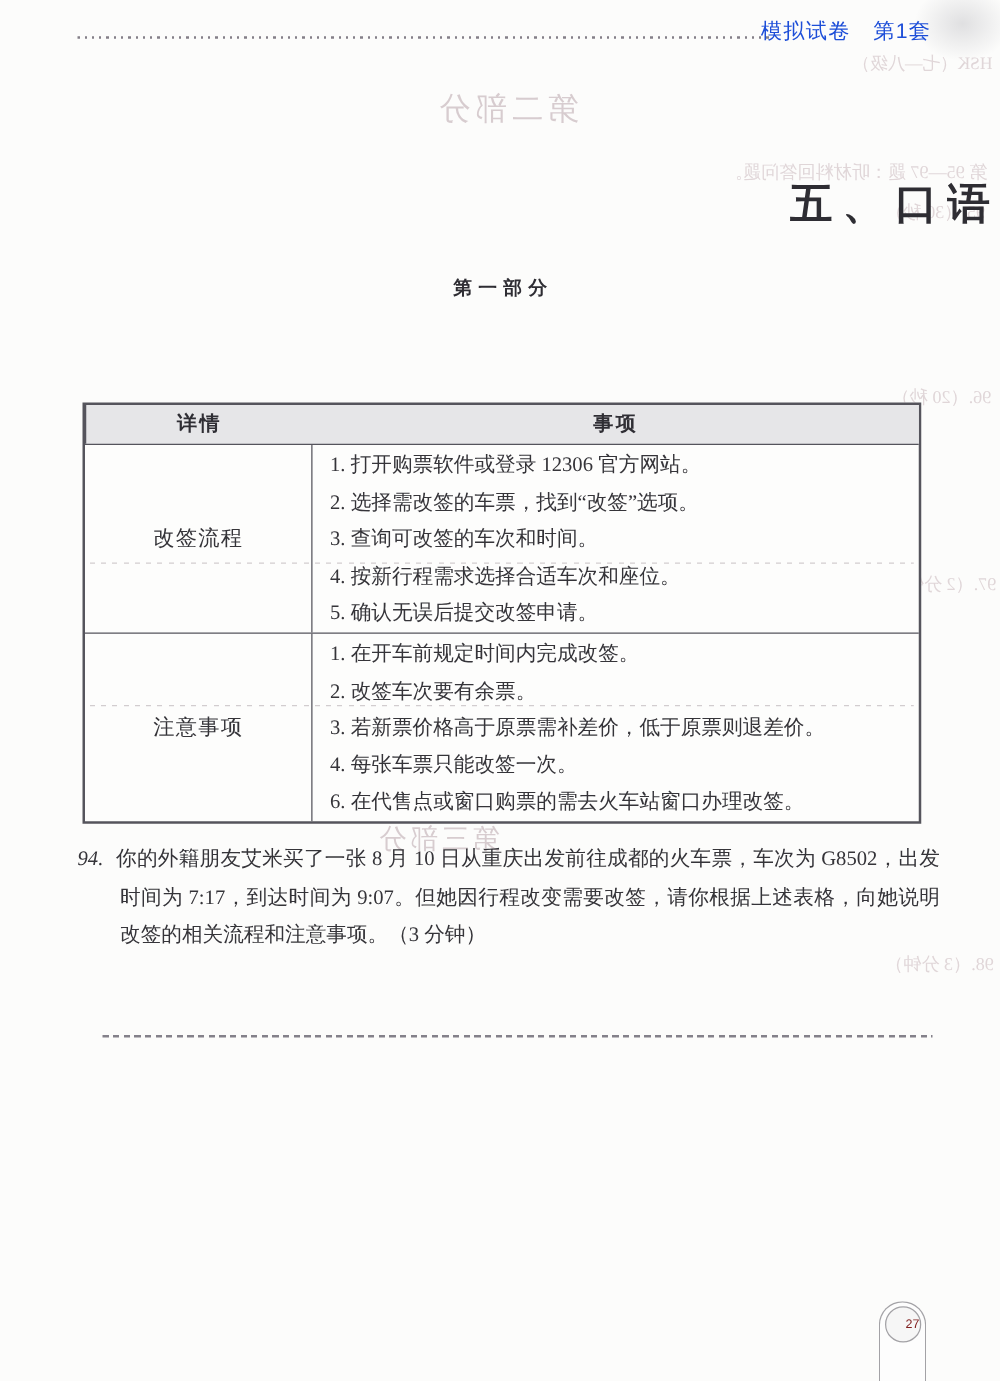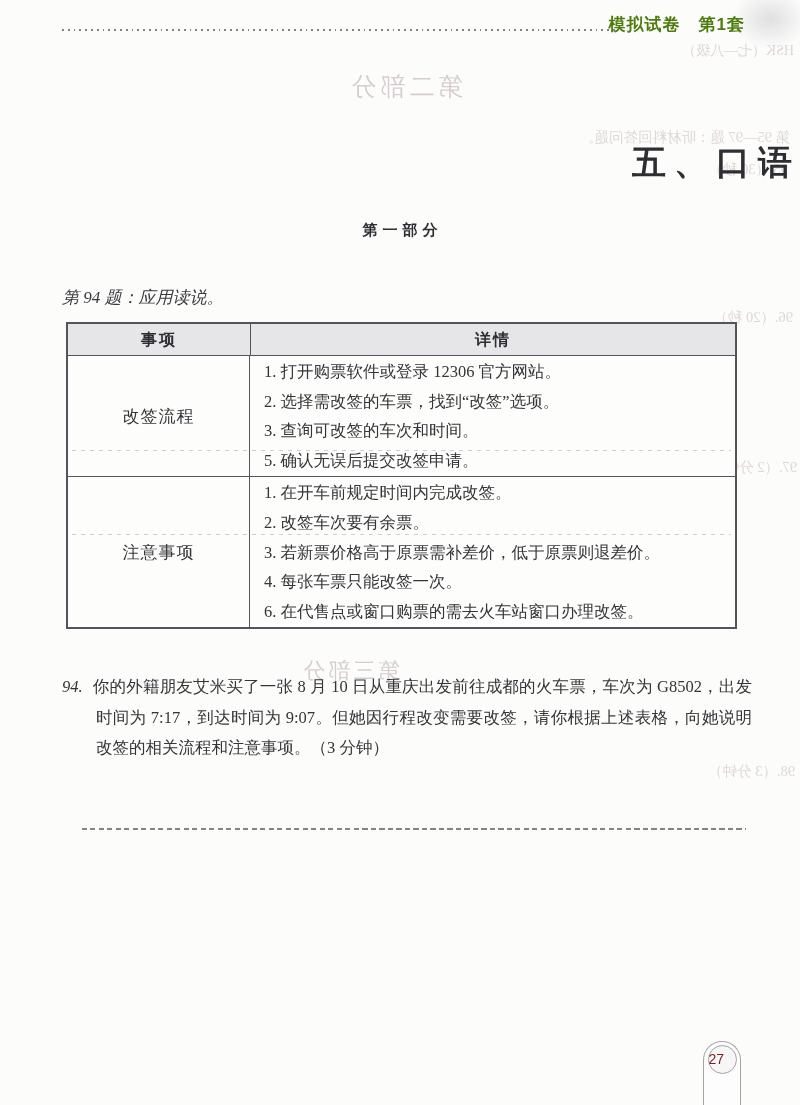--- a/index.html
+++ b/index.html
@@ -17,22 +17,22 @@
 
   
   .header-rule {
     position: absolute; left: 62px; top: 29px;
     width: 556px; height: 2px;
     background: repeating-linear-gradient(to right, #847f88 0 1.8px, transparent 1.8px 5.8px);
   }
   .header-title {
     position: absolute; right: 55px; top: 13px;
     font-family: "Liberation Sans", sans-serif;
-    font-weight: bold; font-size: 17px; letter-spacing: 1px;
-    color: #4d7c0f; white-space: pre;
+    font-weight: normal; font-size: 17px; letter-spacing: 1px;
+    color: #1d4ed8; white-space: pre;
   }
 
   
   .doc-title {
     position: absolute; left: 0; top: 140px; width: 100%;
     text-align: right; text-indent: 8px;
     font-size: 34px; font-weight: bold; letter-spacing: 8px;
     color: #2e2d33;
   }
   .part-title {
@@ -101,23 +101,23 @@
     position: absolute; left: 703px; top: 1041px;
     width: 38px; height: 64px;
     border: 1.5px solid #a3a2a6; border-bottom: none;
     border-radius: 19px 19px 0 0;
     background: #fdfdfd;
   }
   .page-circle {
     width: 29px; height: 29px; margin: 3px auto 0 auto;
     border: 1.5px solid #a3a2a6; border-radius: 50%;
     background: #f6f6f6;
-    text-align: left; line-height: 27px;
+    text-align: right; line-height: 27px;
     font-family: "Liberation Sans", sans-serif;
-    font-size: 14px; color: #7f1d1d;
+    font-size: 10px; color: #7f1d1d;
   }
 
   
   .bleed {
     position: absolute;
     transform: scaleX(-1);
     color: rgba(164,134,144,0.32);
     white-space: nowrap;
     pointer-events: none;
   }
@@ -150,35 +150,35 @@
   <div class="bleed bleed-q97">97.（2 分钟）</div>
   <div class="bleed bleed-heading bleed-part3">第三部分</div>
   <div class="bleed bleed-q98">98.（3 分钟）</div>
   <div class="corner-blob"></div>
 
   <div class="header-rule"></div>
   <div class="header-title">模拟试卷　第1套</div>
 
   <h1 class="doc-title" style="margin:0">五、口语</h1>
   <h2 class="part-title" style="margin:0">第一部分</h2>
-  <div class="q-label">第 94 题：应用读说。</div>
 
   <div class="info-table">
     <div class="thead">
+      <div class="th th-details">详情</div>
       <div class="th">事项</div>
-      <div class="th th-details">详情</div>
     </div>
 
     <div class="trow">
       <div class="row-bleed-dash" style="top:94px"></div>
       <div class="td-item">改签流程</div>
       <div class="td-details">
         <div class="detail-line">1. 打开购票软件或登录 12306 官方网站。</div>
         <div class="detail-line">2. 选择需改签的车票，找到“改签”选项。</div>
         <div class="detail-line">3. 查询可改签的车次和时间。</div>
+        <div class="detail-line">4. 按新行程需求选择合适车次和座位。</div>
         <div class="detail-line">5. 确认无误后提交改签申请。</div>
       </div>
     </div>
 
     <div class="trow">
       <div class="row-bleed-dash" style="top:57px"></div>
       <div class="td-item">注意事项</div>
       <div class="td-details">
         <div class="detail-line">1. 在开车前规定时间内完成改签。</div>
         <div class="detail-line">2. 改签车次要有余票。</div>

